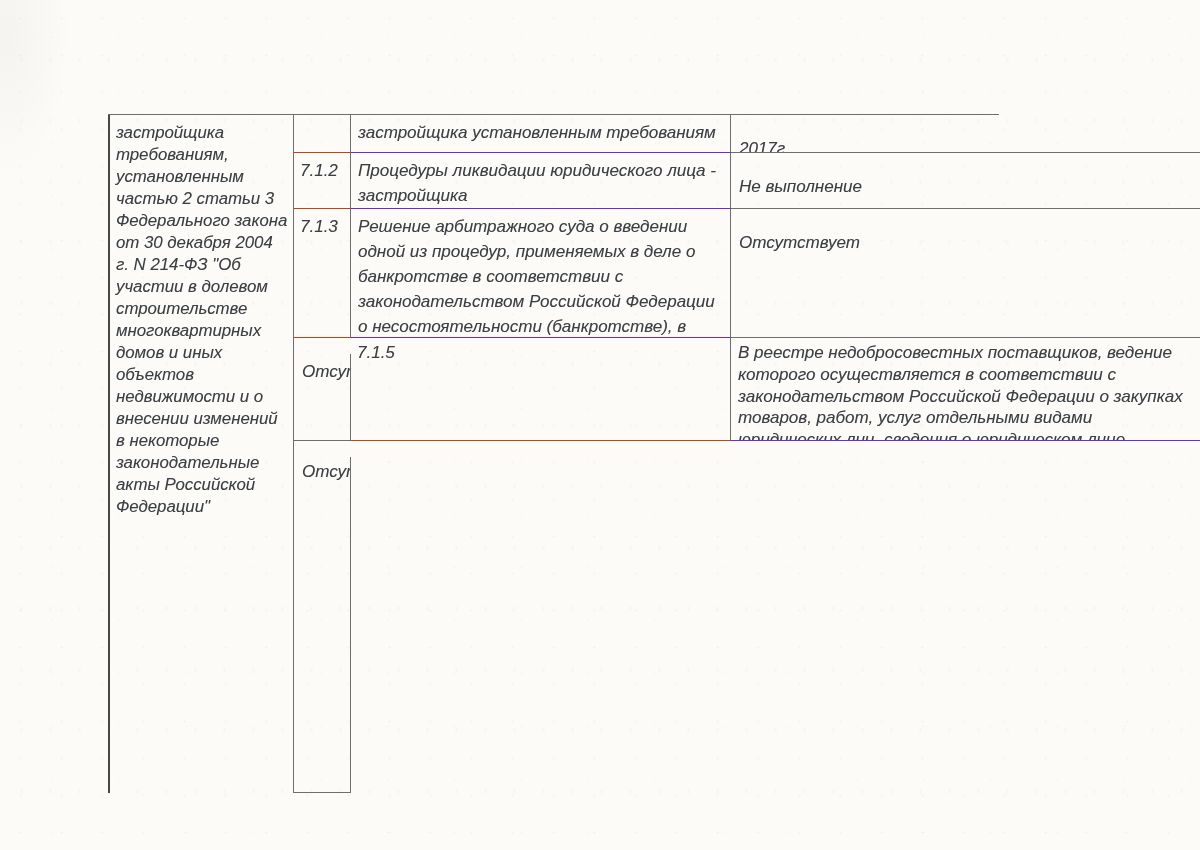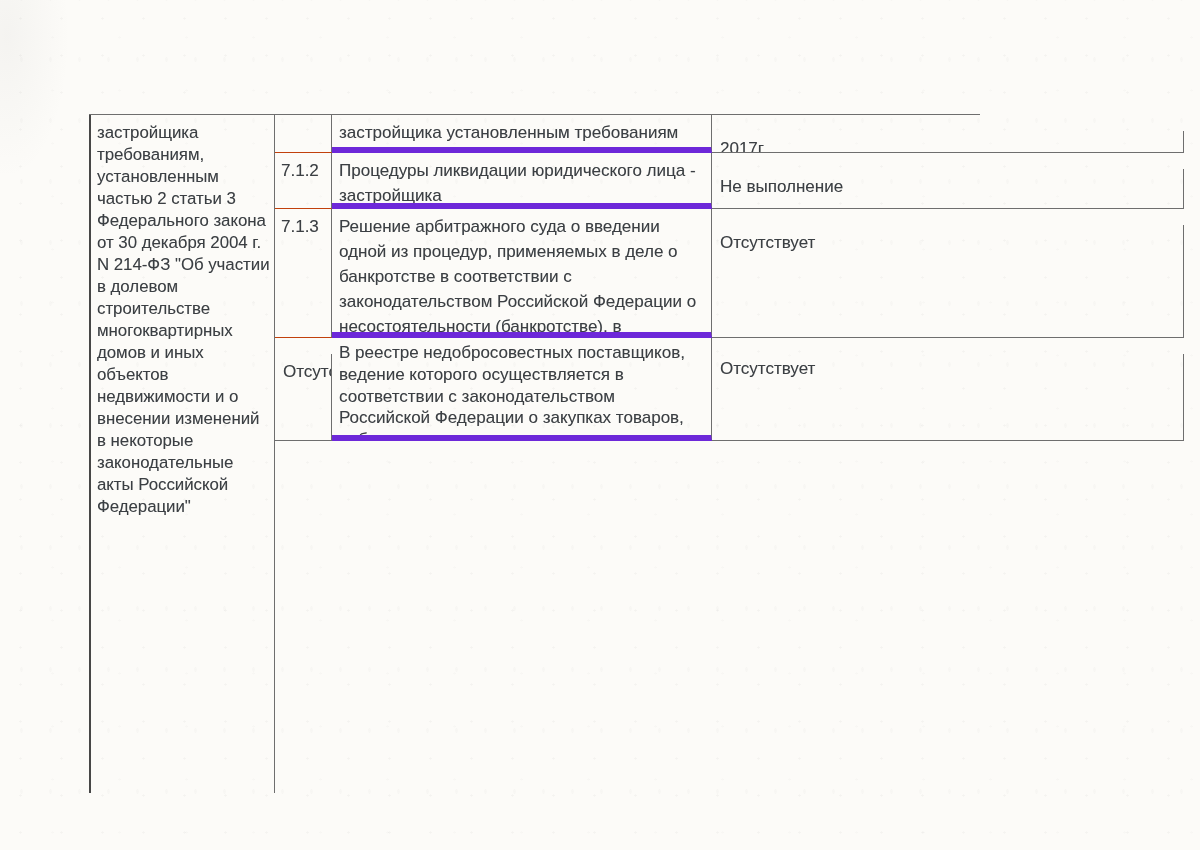--- a/index.html
+++ b/index.html
@@ -30,47 +30,48 @@
   }
   
   .paper::after {
     content: "";
     position: absolute; left: 0; top: 0; width: 70px; height: 180px;
     background: radial-gradient(ellipse at 10% 20%, rgba(120,120,120,0.06), transparent 70%);
     pointer-events: none;
   }
 
   .doc-table {
-    position: absolute; left: 89px; top: 114px;
+    position: absolute; left: 108px; top: 114px;
     width: 891px;
     display: grid;
     grid-template-columns: 186px 57px 380px 472px;
     grid-template-rows: 38px 56px 129px 103px 352px;
     border-top: 1px solid #6e6e6e;
     font-size: 17px;
     line-height: 25px;
+    font-style: italic;
   }
   .cell { box-sizing: border-box; overflow: hidden; }
 
   .cell-left {
     grid-column: 1; grid-row: 1 / 6;
     border-left: 2px solid #474747;
     border-right: 1px solid #6e6e6e;
     padding: 7px 4px 0 6px;
     font-size: 16.8px;
     line-height: 22px;
   }
   .c-num  {
     border-right: 1px solid #6e6e6e;
     border-bottom: 1px solid #c2410c;
     padding: 5px 0 0 6px;
   }
   .c-desc {
     border-right: 1px solid #6e6e6e;
-    border-bottom: 6px solid #6d28d9;
+    border-bottom: 1px solid #6d28d9;
     padding: 5px 10px 0 7px;
   }
   .c-val  {
     border-right: 1px solid #6e6e6e;
     border-bottom: 1px solid #6e6e6e;
     padding: 5px 10px 0 8px;
     margin-top: 16px;
   }
   .tight { line-height: 21.8px; padding-top: 4px; }
 </style>
@@ -89,17 +90,18 @@
     <div class="cell c-num">7.1.2</div>
     <div class="cell c-desc">Процедуры ликвидации юридического лица - застройщика</div>
     <div class="cell c-val">Не выполнение</div>
 
     <div class="cell c-num">7.1.3</div>
     <div class="cell c-desc">Решение арбитражного суда о введении одной из процедур, применяемых в деле о банкротстве в соответствии с законодательством Российской Федерации о несостоятельности (банкротстве), в отношении юридического лица - застройщика</div>
     <div class="cell c-val">Отсутствует</div>
 
     <div class="cell c-val">Отсутствует</div>
 
+    <div class="cell c-num tight">7.1.5</div>
     <div class="cell c-desc tight">В реестре недобросовестных поставщиков, ведение которого осуществляется в соответствии с законодательством Российской Федерации о закупках товаров, работ, услуг отдельными видами юридических лиц, сведения о юридическом лице - застройщике (в том числе о лице, исполняющем функции единоличного исполнительного органа юридического лица) в части исполнения им обязательств, предусмотренных контрактами или договорами, предметом которых является выполнение работ, оказание услуг в сфере строительства, реконструкции и капитального ремонта объектов капитального строительства или организации таких строительства, реконструкции и капитального ремонта либо приобретение у</div>
     <div class="cell c-val tight">Отсутствует</div>
 
   </div>
 </div>
 
 </body></html>

